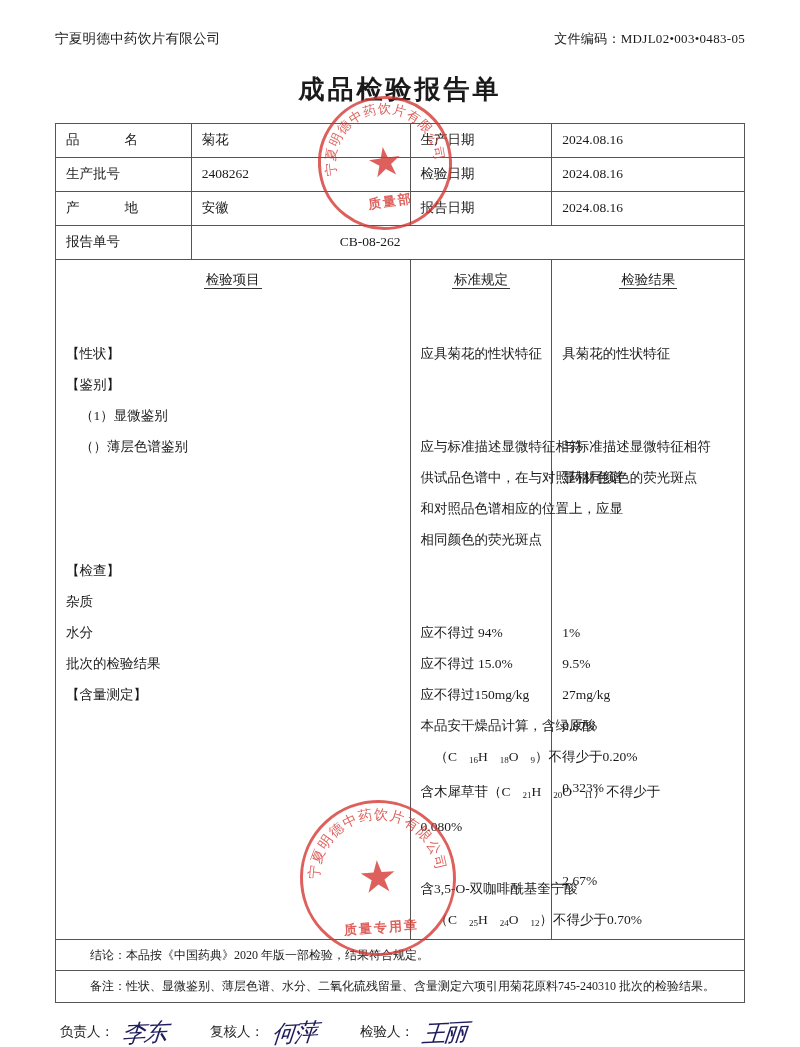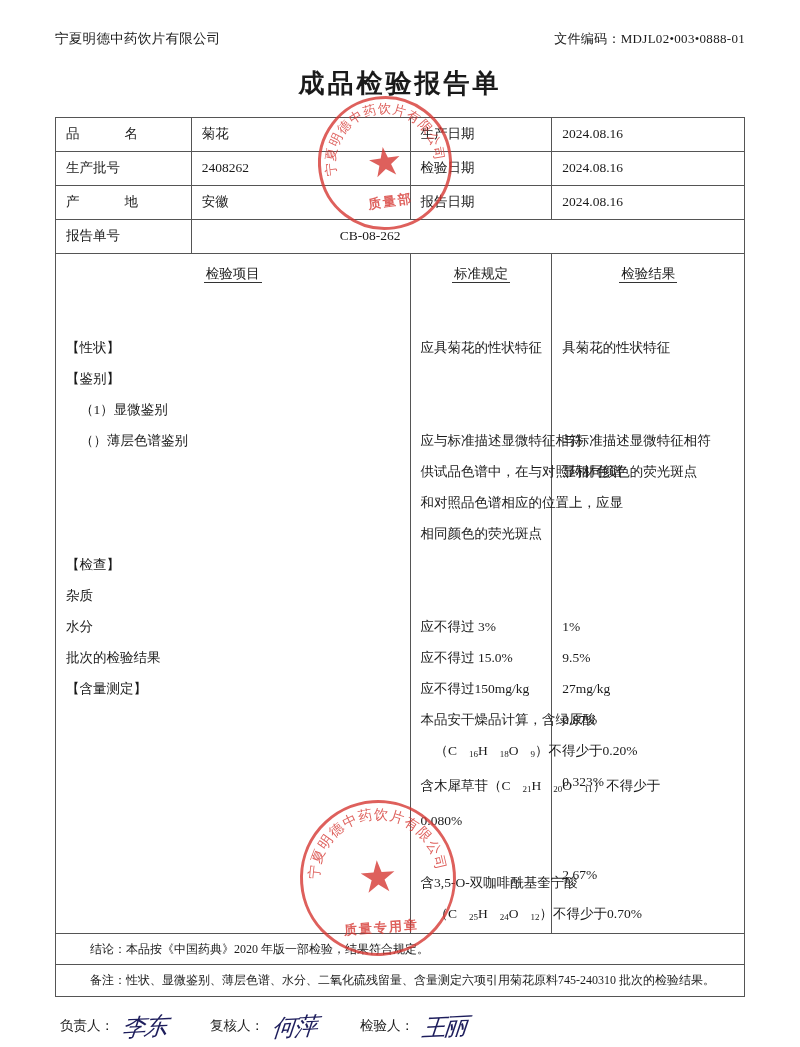--- a/index.html
+++ b/index.html
@@ -30,21 +30,21 @@
     font-size: 13.5px;
     letter-spacing: .3px;
   }
   .company { font-size: 13.5px; }
   .doc-no { font-size: 13px; }
   .title {
     text-align: center;
     font-size: 26px;
     font-weight: bold;
     letter-spacing: 3px;
-    margin: 18px 0 16px 0;
+    margin: 24px 0 16px 0;
   }
   
   table.report {
     width: 690px;
     border-collapse: collapse;
     table-layout: fixed;
     font-size: 13.5px;
   }
   table.report td {
     border: 1px solid #555;
@@ -168,21 +168,21 @@
   #stamp-bottom .star { font-size: 44px; }
 </style>
 </head>
 <body>
 
 <div class="page">
 
   <div class="top-row">
     <div class="company">宁夏明德中药饮片有限公司</div>
     <div class="doc-no">
-      <span>文件编码：</span><span>MDJL02•003•0888-01</span>
+      <span>文件编码：</span><span>MDJL02•003•0483-05</span>
     </div>
   </div>
 
   <div class="title">成品检验报告单</div>
 
   <table class="report">
     <colgroup>
       <col class="c1">
         <col class="c2">
         <col class="c3">
@@ -243,21 +243,21 @@
             <div class="line blank">x</div>
             <div class="line">应具菊花的性状特征</div>
             <div class="line">&nbsp;</div>
             <div class="line">&nbsp;</div>
             <div class="line">应与标准描述显微特征相符</div>
             <div class="line">供试品色谱中，在与对照药材色谱</div>
             <div class="line">和对照品色谱相应的位置上，应显</div>
             <div class="line">相同颜色的荧光斑点</div>
             <div class="line">&nbsp;</div>
             <div class="line">&nbsp;</div>
-            <div class="line">应不得过 3%</div>
+            <div class="line">应不得过 94%</div>
             <div class="line">应不得过 15.0%</div>
             <div class="line">应不得过150mg/kg</div>
             <div class="line">本品安干燥品计算，含绿原酸</div>
             <div class="line indent">（C<sub>16</sub>H<sub>18</sub>O<sub>9</sub>）不得少于0.20%</div>
             <div class="line">含木犀草苷（C<sub>21</sub>H<sub>20</sub>O<sub>11</sub>）不得少于</div>
             <div class="line">0.080%</div>
             <div class="line">&nbsp;</div>
             <div class="line">含3,5-O-双咖啡酰基奎宁酸</div>
             <div class="line indent">（C<sub>25</sub>H<sub>24</sub>O<sub>12</sub>）不得少于0.70%</div>
           </div>

